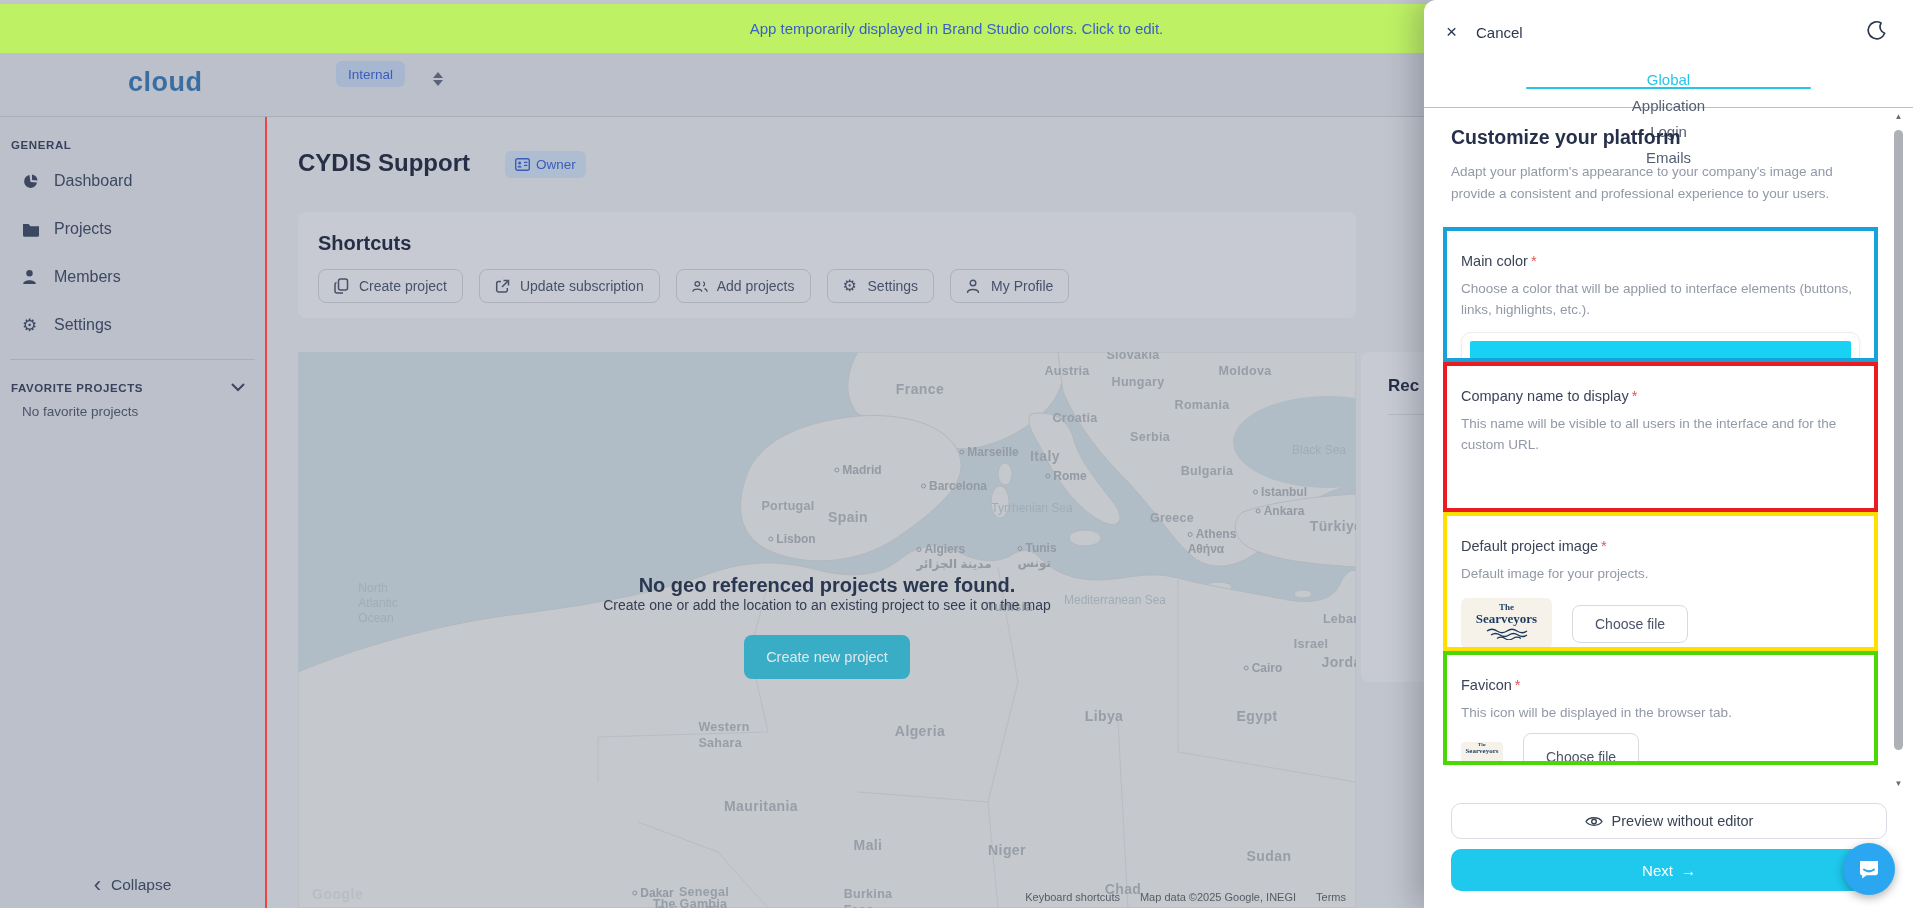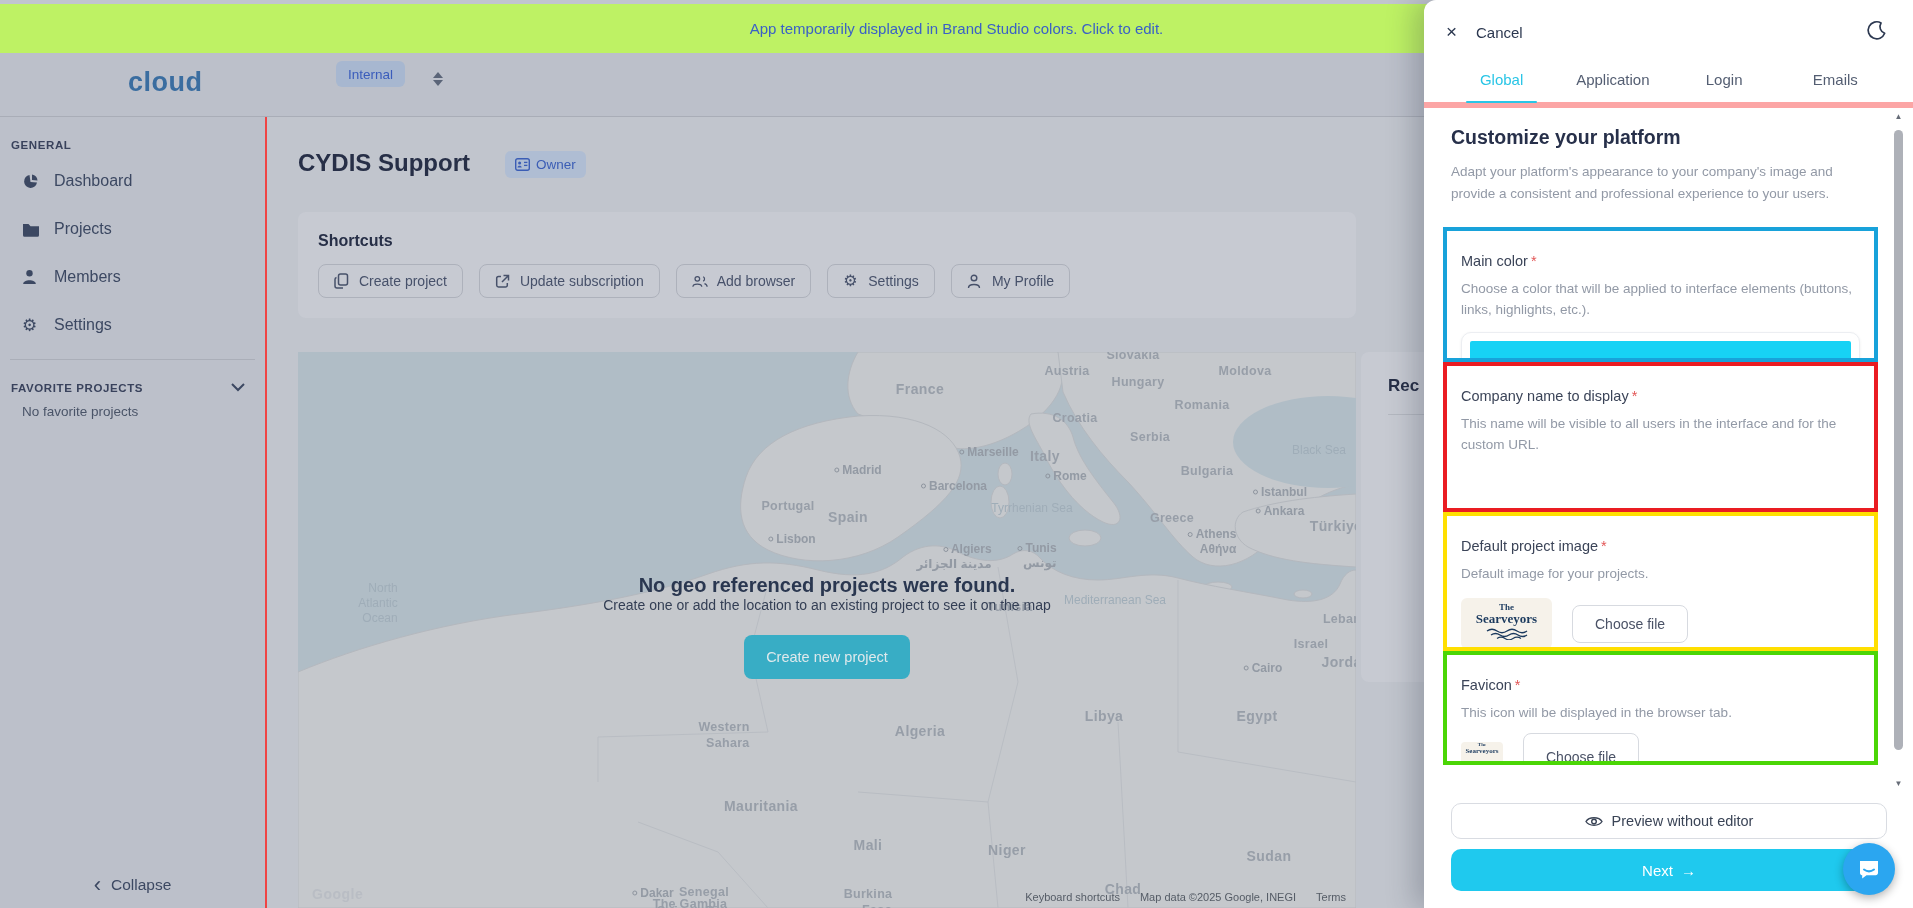--- a/index.html
+++ b/index.html
@@ -45,37 +45,37 @@
   
   .main { position:absolute; left:281px; top:117px; right:0; bottom:0; background:#c1c5cd; }
   .page-title { position:absolute; left:17px; top:32px; font-size:24px; font-weight:bold; color:#272f47; }
   .owner-badge { position:absolute; left:224px; top:34px; height:27px; padding:0 10px;
     background:#afbdd3; border-radius:6px; display:flex; align-items:center; gap:6px;
     color:#3b5db5; font-size:13.5px; }
   .owner-badge svg { display:block; }
 
   .shortcuts { position:absolute; left:17px; top:95px; width:1058px; height:106px;
     background:#c7cad2; border-radius:8px; padding:14px 20px; }
-  .shortcuts h2 { font-size:16px; font-weight:bold; color:#272f47; margin:6px 0 14px 0; }
+  .shortcuts h2 { font-size:20px; font-weight:bold; color:#272f47; margin:6px 0 14px 0; }
   .sc-row { display:flex; gap:16px; }
   .sc-btn { display:inline-flex; align-items:center; gap:9px; height:34px; padding:0 15px;
     border:1px solid #adb1bb; border-radius:8px; background:#c7cad2; color:#47516a;
     font-size:14px; cursor:pointer; white-space:nowrap; }
   .sc-btn .ic { width:16px; height:16px; display:flex; align-items:center; color:#47516a; }
 
   .recent-card { position:absolute; left:1080px; top:235px; width:330px; height:330px;
     background:#c7cad2; border-radius:8px; }
   .recent-card h2 { margin:24px 0 0 27px; font-size:17px; font-weight:bold; color:#272f47; }
   .recent-card .rdiv { height:1px; background:#b4b8c0; margin:18px 27px 0 27px; }
 
   
   .map { position:absolute; left:17px; top:235px; width:1058px; height:556px;
     background:#b0bdc6; overflow:hidden; }
   .map svg.land { position:absolute; left:0; top:0; }
-  .mlabel { position:absolute; transform:translate(-50%,-50%); text-align:right;
+  .mlabel { position:absolute; transform:translate(-50%,-50%); text-align:left;
     color:#979ea8; white-space:nowrap; pointer-events:none; line-height:1.25; }
   .mlabel.lg { font-size:14px; font-weight:bold; letter-spacing:.4px; }
   .mlabel.md { font-size:12.5px; font-weight:bold; letter-spacing:.3px; }
   .mlabel.w  { font-size:12px; color:#9fadb8; }
   .mlabel.ct { font-size:12px; font-weight:bold; color:#939aa4; }
   .mlabel .dot { display:inline-block; width:5px; height:5px; border:1.5px solid #8d949e;
     border-radius:50%; margin-right:3px; vertical-align:1px; }
   .map-empty { position:absolute; left:0; right:0; top:222px; text-align:center; z-index:2; }
   .map-empty h3 { font-size:20px; font-weight:bold; color:#2a3750; }
   .map-empty p { font-size:14px; color:#333e54; }
@@ -89,21 +89,21 @@
   .attrib span { cursor:pointer; }
 
   
   .panel { position:absolute; right:0; top:0; width:489px; height:908px; background:#ffffff;
     border-radius:12px 0 0 0; box-shadow:-10px 0 28px rgba(30,40,60,.25); z-index:10; }
   .panel-top { position:absolute; left:0; top:0; right:0; height:62px; }
   .x-btn { position:absolute; left:22px; top:22px; font-size:19px; color:#2c3850; cursor:pointer; line-height:19px; }
   .cancel { position:absolute; left:52px; top:24px; font-size:15px; color:#2c3850; cursor:pointer; }
   .moon { position:absolute; right:26px; top:20px; cursor:pointer; }
   .tabs { position:absolute; left:0; top:62px; right:0; height:46px;
-    display:flex; border-bottom:6px solid #fca5a5; padding:0 22px; }
+    display:flex; border-bottom:1px solid #fca5a5; padding:0 22px;flex-direction:column; }
   .tab { flex:1; text-align:center; font-size:15px; color:#545e72; padding-top:9px;
     cursor:pointer; position:relative; }
   .tab.active { color:#29c5e6; }
   .tab.active::after { content:""; position:absolute; left:18%; right:18%; bottom:-1px;
     height:2.5px; background:#29c5e6; border-radius:2px; }
 
   .panel-scroll { position:absolute; left:0; top:108px; width:465px; height:682px; overflow:hidden; }
   .p-head { margin:18px 24px 0 27px; font-size:19.5px; font-weight:bold; color:#27304a; }
   .p-desc { margin:12px 36px 22px 27px; font-size:13.5px; color:#9299a6; line-height:22px; }
 
@@ -254,21 +254,21 @@
           <span>Update subscription</span>
         </button>
         <button class="sc-btn">
           <span class="ic">
             <svg width="18" height="15" viewBox="0 0 18 15">
               <circle cx="6" cy="4.5" r="2.6" fill="none" stroke="currentColor" stroke-width="1.4"></circle>
               <path d="M1 13.5 c0-4.2 10-4.2 10 0" fill="none" stroke="currentColor" stroke-width="1.4"></path>
               <path d="M12.5 2.2 a2.6 2.6 0 0 1 0 4.8 M14 9.8 c2 0.6 3 1.8 3 3.7" fill="none" stroke="currentColor" stroke-width="1.4"></path>
             </svg>
           </span>
-          <span>Add browser</span>
+          <span>Add projects</span>
         </button>
         <button class="sc-btn">
           <span class="ic">
             <span style="font-size:16px;line-height:16px">⚙</span>
           </span>
           <span>Settings</span>
         </button>
         <button class="sc-btn">
           <span class="ic">
             <svg width="14" height="15" viewBox="0 0 14 15">

